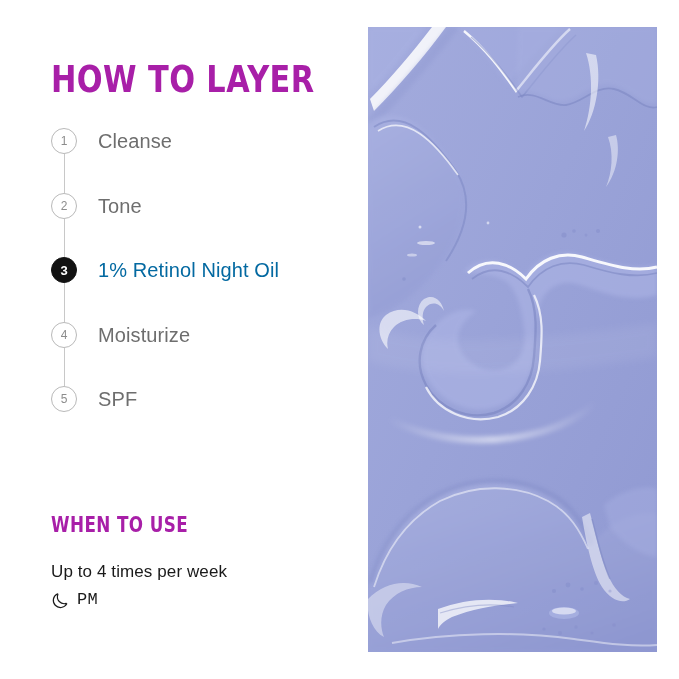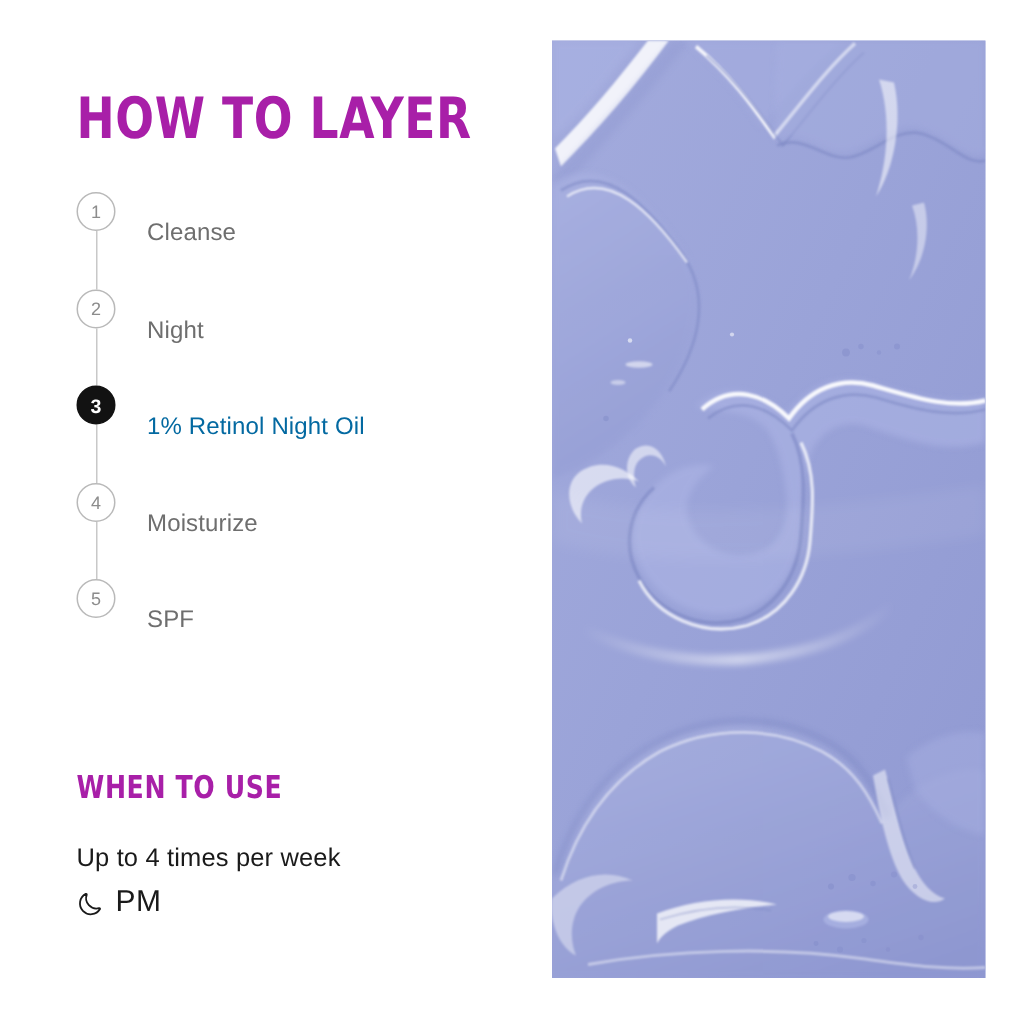--- a/index.html
+++ b/index.html
@@ -105,25 +105,25 @@
     z-index: 1;
   }
 
   .step-row:last-child .step-connector {
     display: none;
   }
 
   .step-label {
     position: absolute;
     left: 47px;
-    top: 15px;
+    top: 0px;
     height: 26px;
     line-height: 26px;
     font-family: "Liberation Sans", sans-serif;
-    font-size: 16px;
+    font-size: 20px;
     color: #6e6e6e;
     white-space: nowrap;
     letter-spacing: 0.1px;
   }
 
   .step-row.active .step-label {
     color: #0369a1;
   }
 
   
@@ -148,22 +148,22 @@
   }
 
   .moon-icon {
     display: inline-block;
     width: 18px;
     height: 18px;
     line-height: 1;
   }
 
   .usage-time-label {
-    font-family: Liberation Sans, sans-serif;
-    font-size: 20px;
+    font-family: Liberation Mono, monospace;
+    font-size: 17px;
     color: #1a1a1a;
     letter-spacing: 0.3px;
   }
 
   
   .image-panel {
     position: absolute;
     left: 368px;
     top: 27px;
     width: 289px;
@@ -195,21 +195,21 @@
         </div>
         <div class="step-connector"></div>
         <div class="step-label">Cleanse</div>
       </div>
 
       <div class="step-row">
         <div class="step-marker">
           <span>2</span>
         </div>
         <div class="step-connector"></div>
-        <div class="step-label">Night</div>
+        <div class="step-label">Tone</div>
       </div>
 
       <div class="step-row active">
         <div class="step-marker">
           <span>3</span>
         </div>
         <div class="step-connector"></div>
         <div class="step-label">1% Retinol Night Oil</div>
       </div>
 

